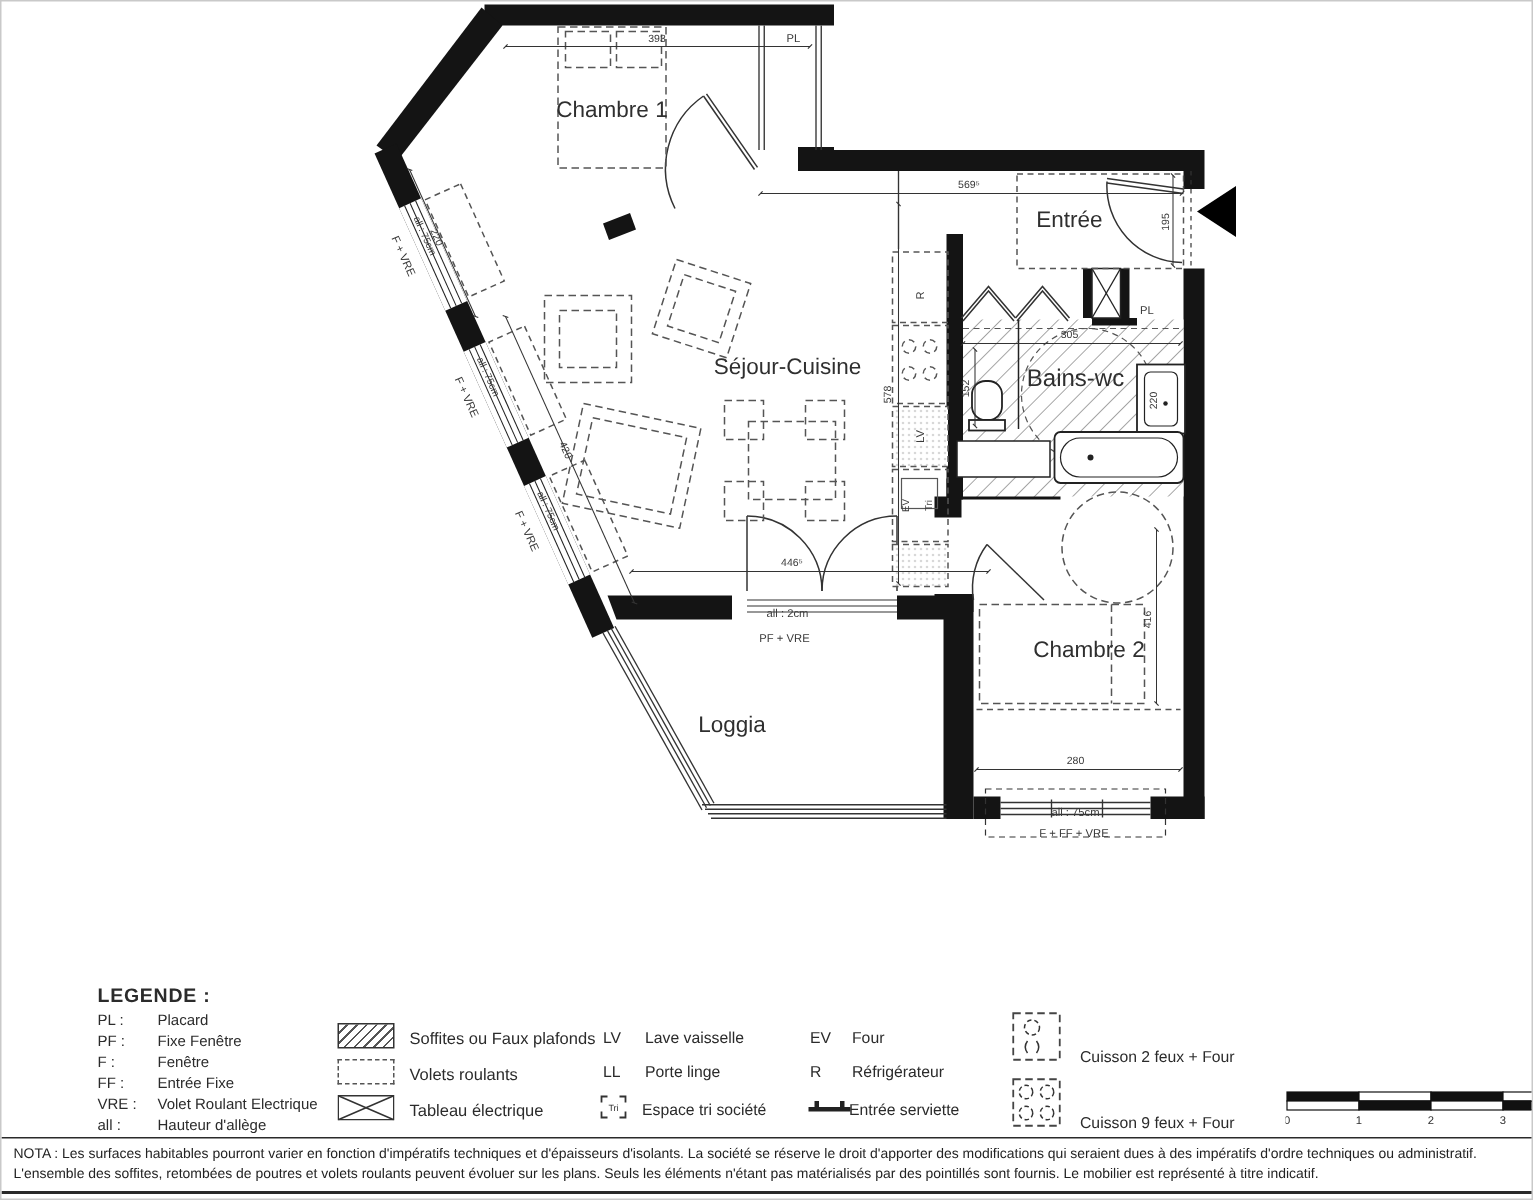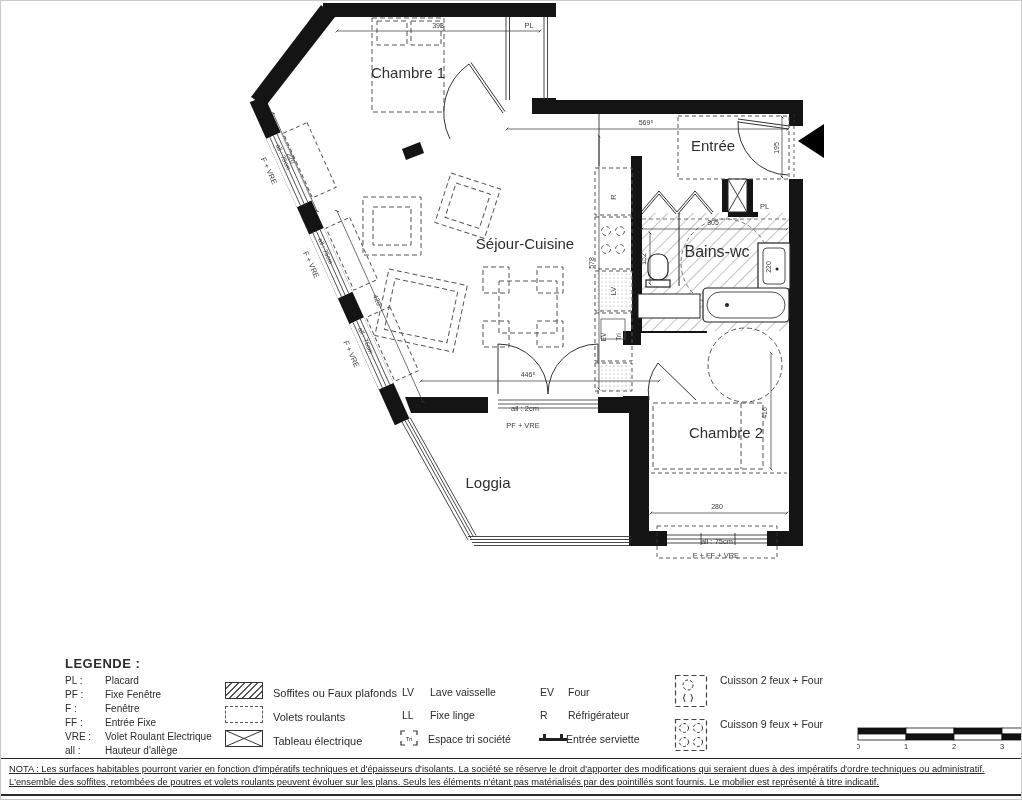--- a/index.html
+++ b/index.html
@@ -14,24 +14,24 @@
   .legend{position:absolute;top:655px;left:8px;width:896px;height:102px;margin-left:48px;}
   .legend-title{position:absolute;left:8px;top:0px;font-size:13px;font-weight:bold;letter-spacing:.5px;}
   .abbr-row{position:absolute;left:8px;font-size:10px;white-space:nowrap;}
   .abbr-row .a{display:inline-block;width:40px;}
   .sym-row{position:absolute;display:flex;align-items:flex-end;font-size:11px;white-space:nowrap;}
   .sym-row .swatch{width:38px;height:17px;margin-right:10px;box-sizing:border-box;}
   .sw-hatch{border:1px solid #333;background:repeating-linear-gradient(135deg,#fff 0 3.5px,#555 3.5px 4.6px);}
   .sw-dash{border:1.6px dashed #555;}
   .ap-row{position:absolute;display:flex;align-items:center;font-size:10.5px;white-space:nowrap;}
   .ap-row .a{display:inline-block;width:28px;font-size:10.5px;}
-  .nota{position:absolute;top:757px;left:0;width:1022px;border-top:1.5px solid #2a2a2a;text-decoration:underline;}
+  .nota{position:absolute;top:757px;left:0;width:1022px;border-top:1.5px solid #2a2a2a;}
   .nota-text{padding:4px 8px 0 8px;font-size:9.3px;line-height:12.5px;color:#222;}
   .bottom-rule{position:absolute;top:793px;left:0;width:1022px;height:2px;background:#2a2a2a;}
-  .cuisson-row{position:absolute;display:flex;align-items:flex-start;font-size:10.5px;white-space:nowrap;}
+  .cuisson-row{position:absolute;display:flex;align-items:flex-end;font-size:10.5px;white-space:nowrap;}
   .cuisson-row .ic{margin-right:12px;}
 </style>
 </head>
 <body>
 
 <div class="page">
 
 <svg width="1022" height="655" viewBox="0 0 1022 655">
   <defs>
     <pattern id="hatch" width="9" height="9" patternUnits="userSpaceOnUse" patternTransform="rotate(45)">
@@ -321,21 +321,21 @@
     </span>
     <span>Tableau électrique</span>
   </div>
 
   <div class="ap-row" style="left:345px;top:30px">
     <span class="a">LV</span>
     <span>Lave vaisselle</span>
   </div>
   <div class="ap-row" style="left:345px;top:53px">
     <span class="a">LL</span>
-    <span>Fixe linge</span>
+    <span>Porte linge</span>
   </div>
   <div class="ap-row" style="left:343px;top:74px">
     <span class="a">
       <svg width="18" height="16" viewBox="0 0 18 16">
         <g fill="none" stroke="#333" stroke-width="1.2">
           <path d="M1,5 V1 H5"></path>
               <path d="M13,1 H17 V5"></path>
               <path d="M17,11 V15 H13"></path>
               <path d="M5,15 H1 V11"></path>
         </g>

